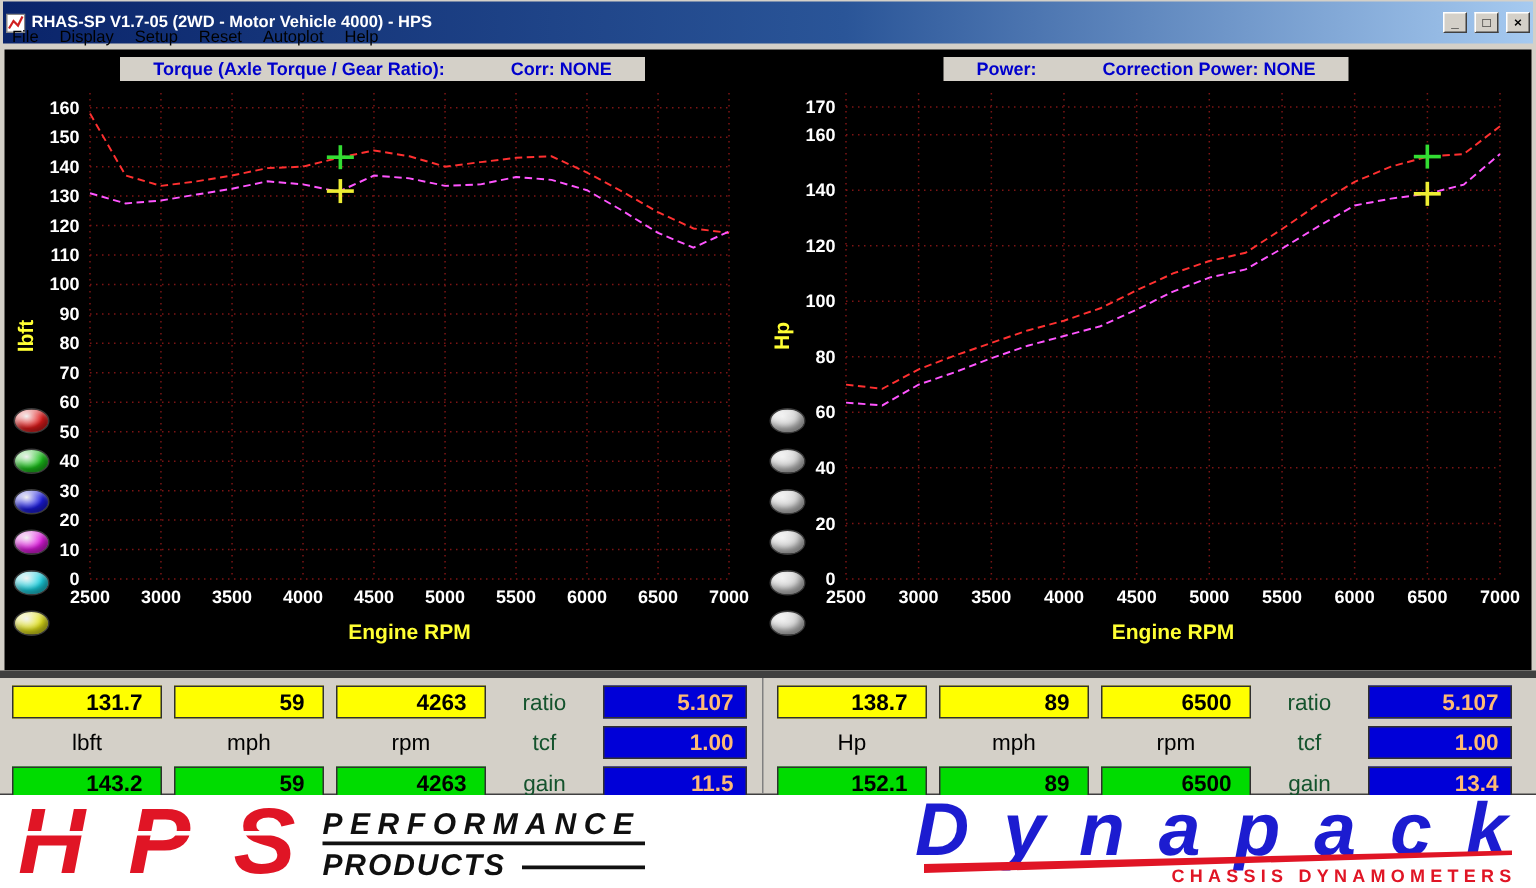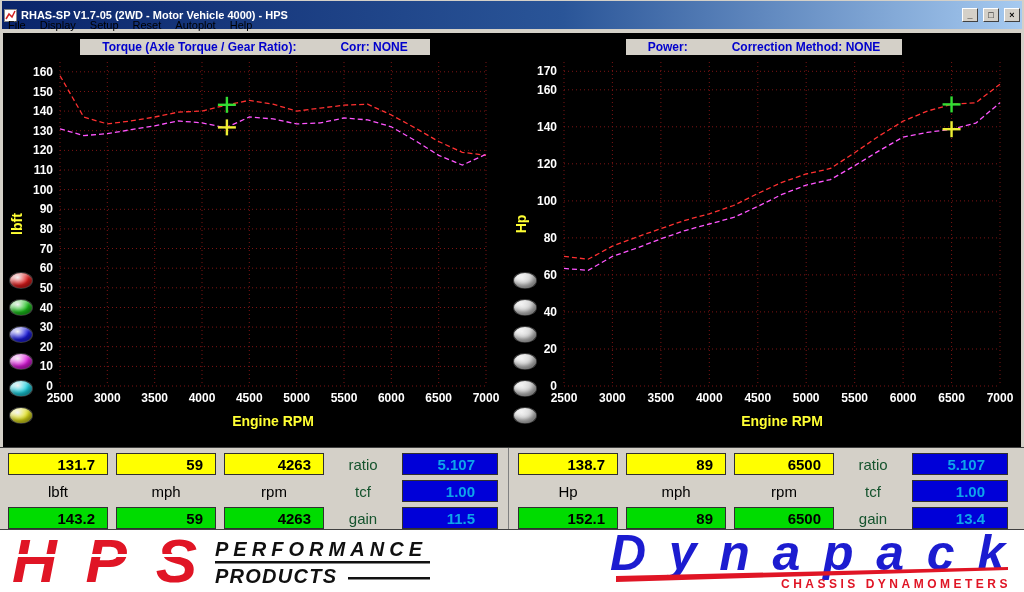--- a/index.html
+++ b/index.html
@@ -42,37 +42,37 @@
   .channel-btn {
     width:24px; height:17px; border-radius:50%;
     border:1px solid #3a3a3a;
     box-shadow: inset -2px -3px 4px rgba(0,0,0,.45), inset 2px 2px 3px rgba(255,255,255,.5);
   }
   .grid-line { stroke:#7d1414; stroke-width:1; stroke-dasharray:1 3; }
   .tick-label { fill:#ffffff; font:bold 12px "Liberation Sans", sans-serif; }
   .axis-title { fill:#ffff33; font:bold 14px "Liberation Sans", sans-serif; }
   .readout-band {
     position:absolute; left:0; top:447px; width:1024px; height:83px;
-    background:#d4d0c8; border-top:1px solid #404040; border-bottom:1px solid #404040;
+    background:#d4d0c8; border-top:5px solid #404040; border-bottom:1px solid #404040;
   }
   .readout-divider { position:absolute; left:508px; top:0; bottom:0; width:1px; background:#808080; }
   .readout-group {
     position:absolute; top:5px;
     display:grid; grid-template-columns:100px 100px 100px 62px 96px;
     grid-auto-rows:22px; gap:5px 8px;
   }
   #left-readout { left:8px; }
   #right-readout { left:518px; }
   .cell {
     font-size:15px; font-weight:bold; border:1px solid #303030;
     display:flex; align-items:center; justify-content:flex-end; padding-right:12px;
   }
   .cell.yellow { background:#ffff00; color:#000; }
   .cell.green  { background:#00dc00; color:#000; }
-  .cell.blue   { background:#0000d8; color:#0ea5e9; padding-right:22px; }
+  .cell.blue   { background:#0000d8; color:#fdba74; padding-right:8px; }
   .unit-label  { font-size:15px; color:#000; display:flex; align-items:center; justify-content:center; }
   .side-label  { font-size:15px; color:#14532d; display:flex; align-items:center; justify-content:center; }
   .logo-band { position:absolute; left:0; top:530px; width:1024px; height:64px; background:#ffffff; }
   .hps-logo  { position:absolute; left:10px; top:1px; }
   .dyna-logo { position:absolute; left:608px; top:2px; }
   .hps-text { font-family:"Liberation Sans",sans-serif; font-weight:bold; font-style:italic; font-size:62px; fill:#e01525; }
   .hps-sub  { font-family:"Liberation Sans",sans-serif; font-weight:bold; font-style:italic; font-size:20px; fill:#101010; letter-spacing:1px; }
   .dyna-text { font-family:"Liberation Sans",sans-serif; font-weight:bold; font-style:italic; font-size:50px; fill:#1c1cd0; }
   .dyna-sub  { font-family:"Liberation Sans",sans-serif; font-weight:bold; font-size:12px; fill:#e01525; letter-spacing:3.5px; }
 </style>
@@ -231,21 +231,21 @@
         <line x1="432.55555555555554" y1="68.3977142857143" x2="450.55555555555554" y2="68.3977142857143" stroke="#33dd33" stroke-width="2.4"></line>
         <line x1="441.55555555555554" y1="60.3977142857143" x2="441.55555555555554" y2="76.3977142857143" stroke="#33dd33" stroke-width="2.4"></line>
         <line x1="432.55555555555554" y1="93.20685714285719" x2="450.55555555555554" y2="93.20685714285719" stroke="#eeee33" stroke-width="2.4"></line>
         <line x1="441.55555555555554" y1="85.20685714285719" x2="441.55555555555554" y2="101.20685714285719" stroke="#eeee33" stroke-width="2.4"></line>
         <text x="16" y="188" class="axis-title" text-anchor="middle" transform="rotate(-90 16 188)">Hp</text>
         <text x="272" y="390" class="axis-title" text-anchor="middle">Engine RPM</text>
       </svg>
     <div class="chart-header">
       <div class="chart-header-inner">
         <span>Power:</span>
-        <span>Correction Method: NONE</span>
+        <span>Correction Power: NONE</span>
       </div>
     </div>
     <div class="btn-col">
         <div class="channel-btn" style="background: radial-gradient(at 35% 30%, rgba(255, 255, 255, 0.95) 0%, rgb(208, 208, 208) 55%, rgb(208, 208, 208) 100%);"></div>
         <div class="channel-btn" style="background: radial-gradient(at 35% 30%, rgba(255, 255, 255, 0.95) 0%, rgb(208, 208, 208) 55%, rgb(208, 208, 208) 100%);"></div>
         <div class="channel-btn" style="background: radial-gradient(at 35% 30%, rgba(255, 255, 255, 0.95) 0%, rgb(208, 208, 208) 55%, rgb(208, 208, 208) 100%);"></div>
         <div class="channel-btn" style="background: radial-gradient(at 35% 30%, rgba(255, 255, 255, 0.95) 0%, rgb(208, 208, 208) 55%, rgb(208, 208, 208) 100%);"></div>
         <div class="channel-btn" style="background: radial-gradient(at 35% 30%, rgba(255, 255, 255, 0.95) 0%, rgb(208, 208, 208) 55%, rgb(208, 208, 208) 100%);"></div>
         <div class="channel-btn" style="background: radial-gradient(at 35% 30%, rgba(255, 255, 255, 0.95) 0%, rgb(208, 208, 208) 55%, rgb(208, 208, 208) 100%);"></div>
       </div>

